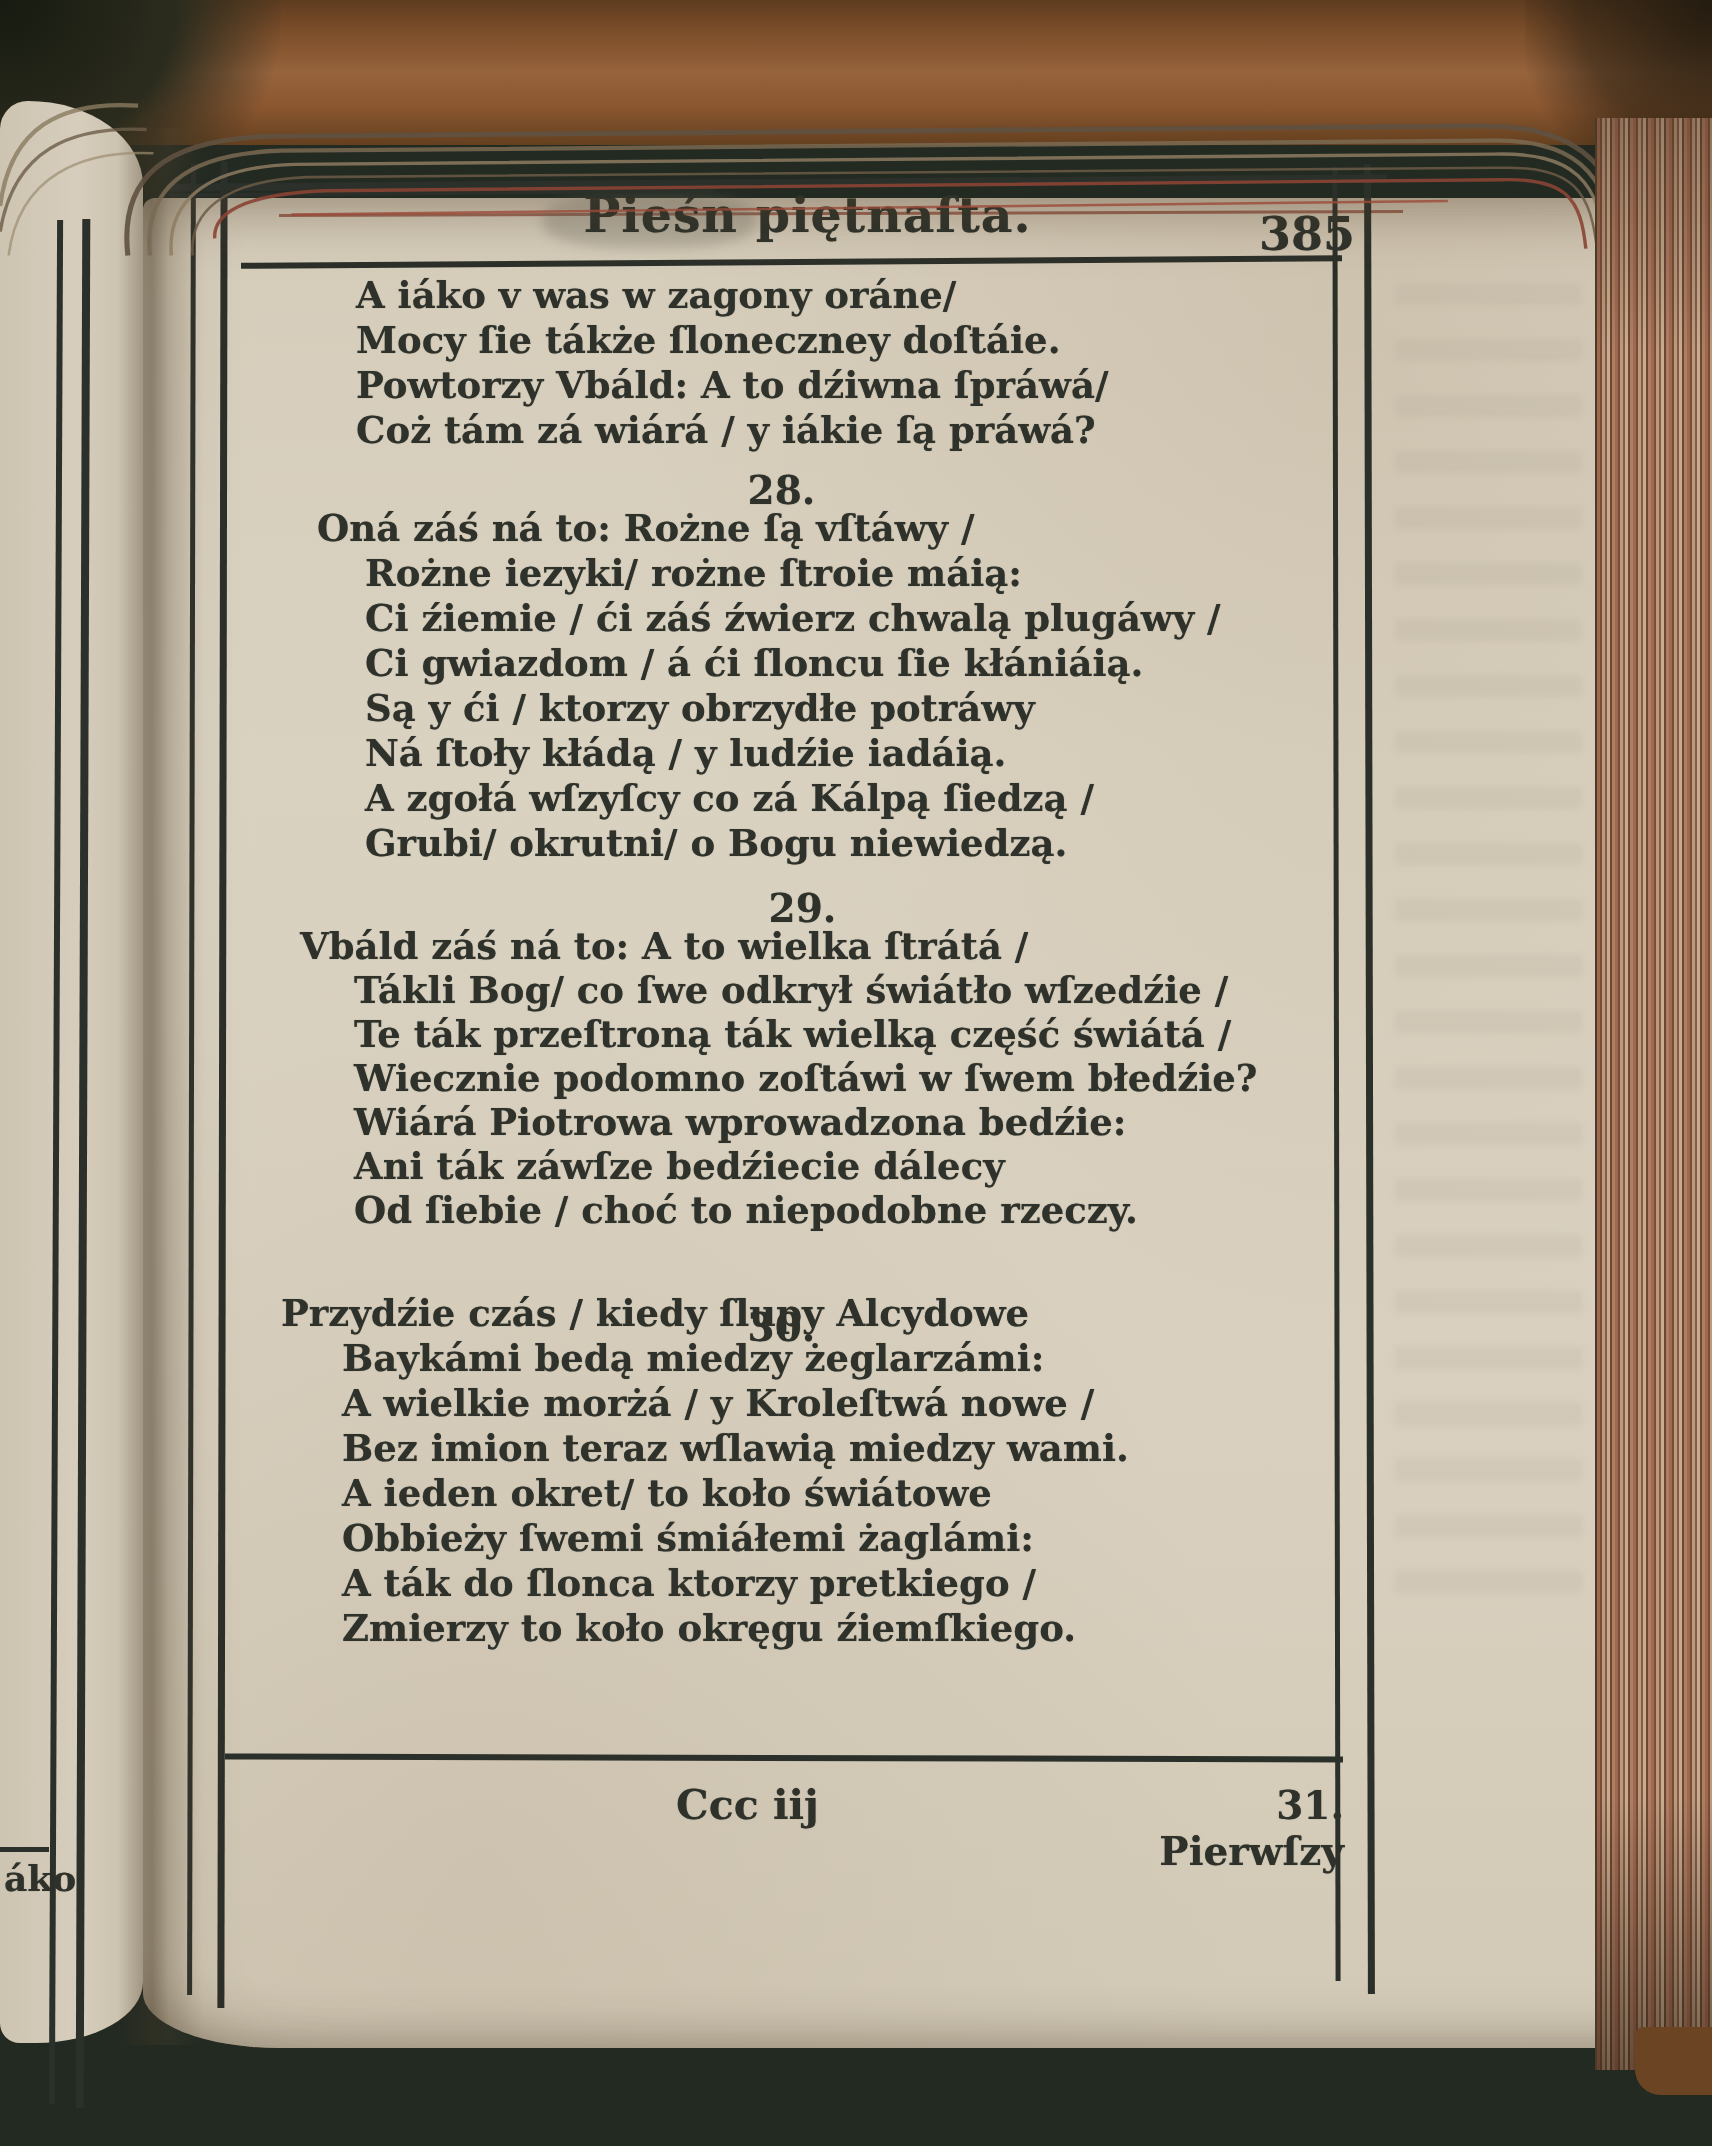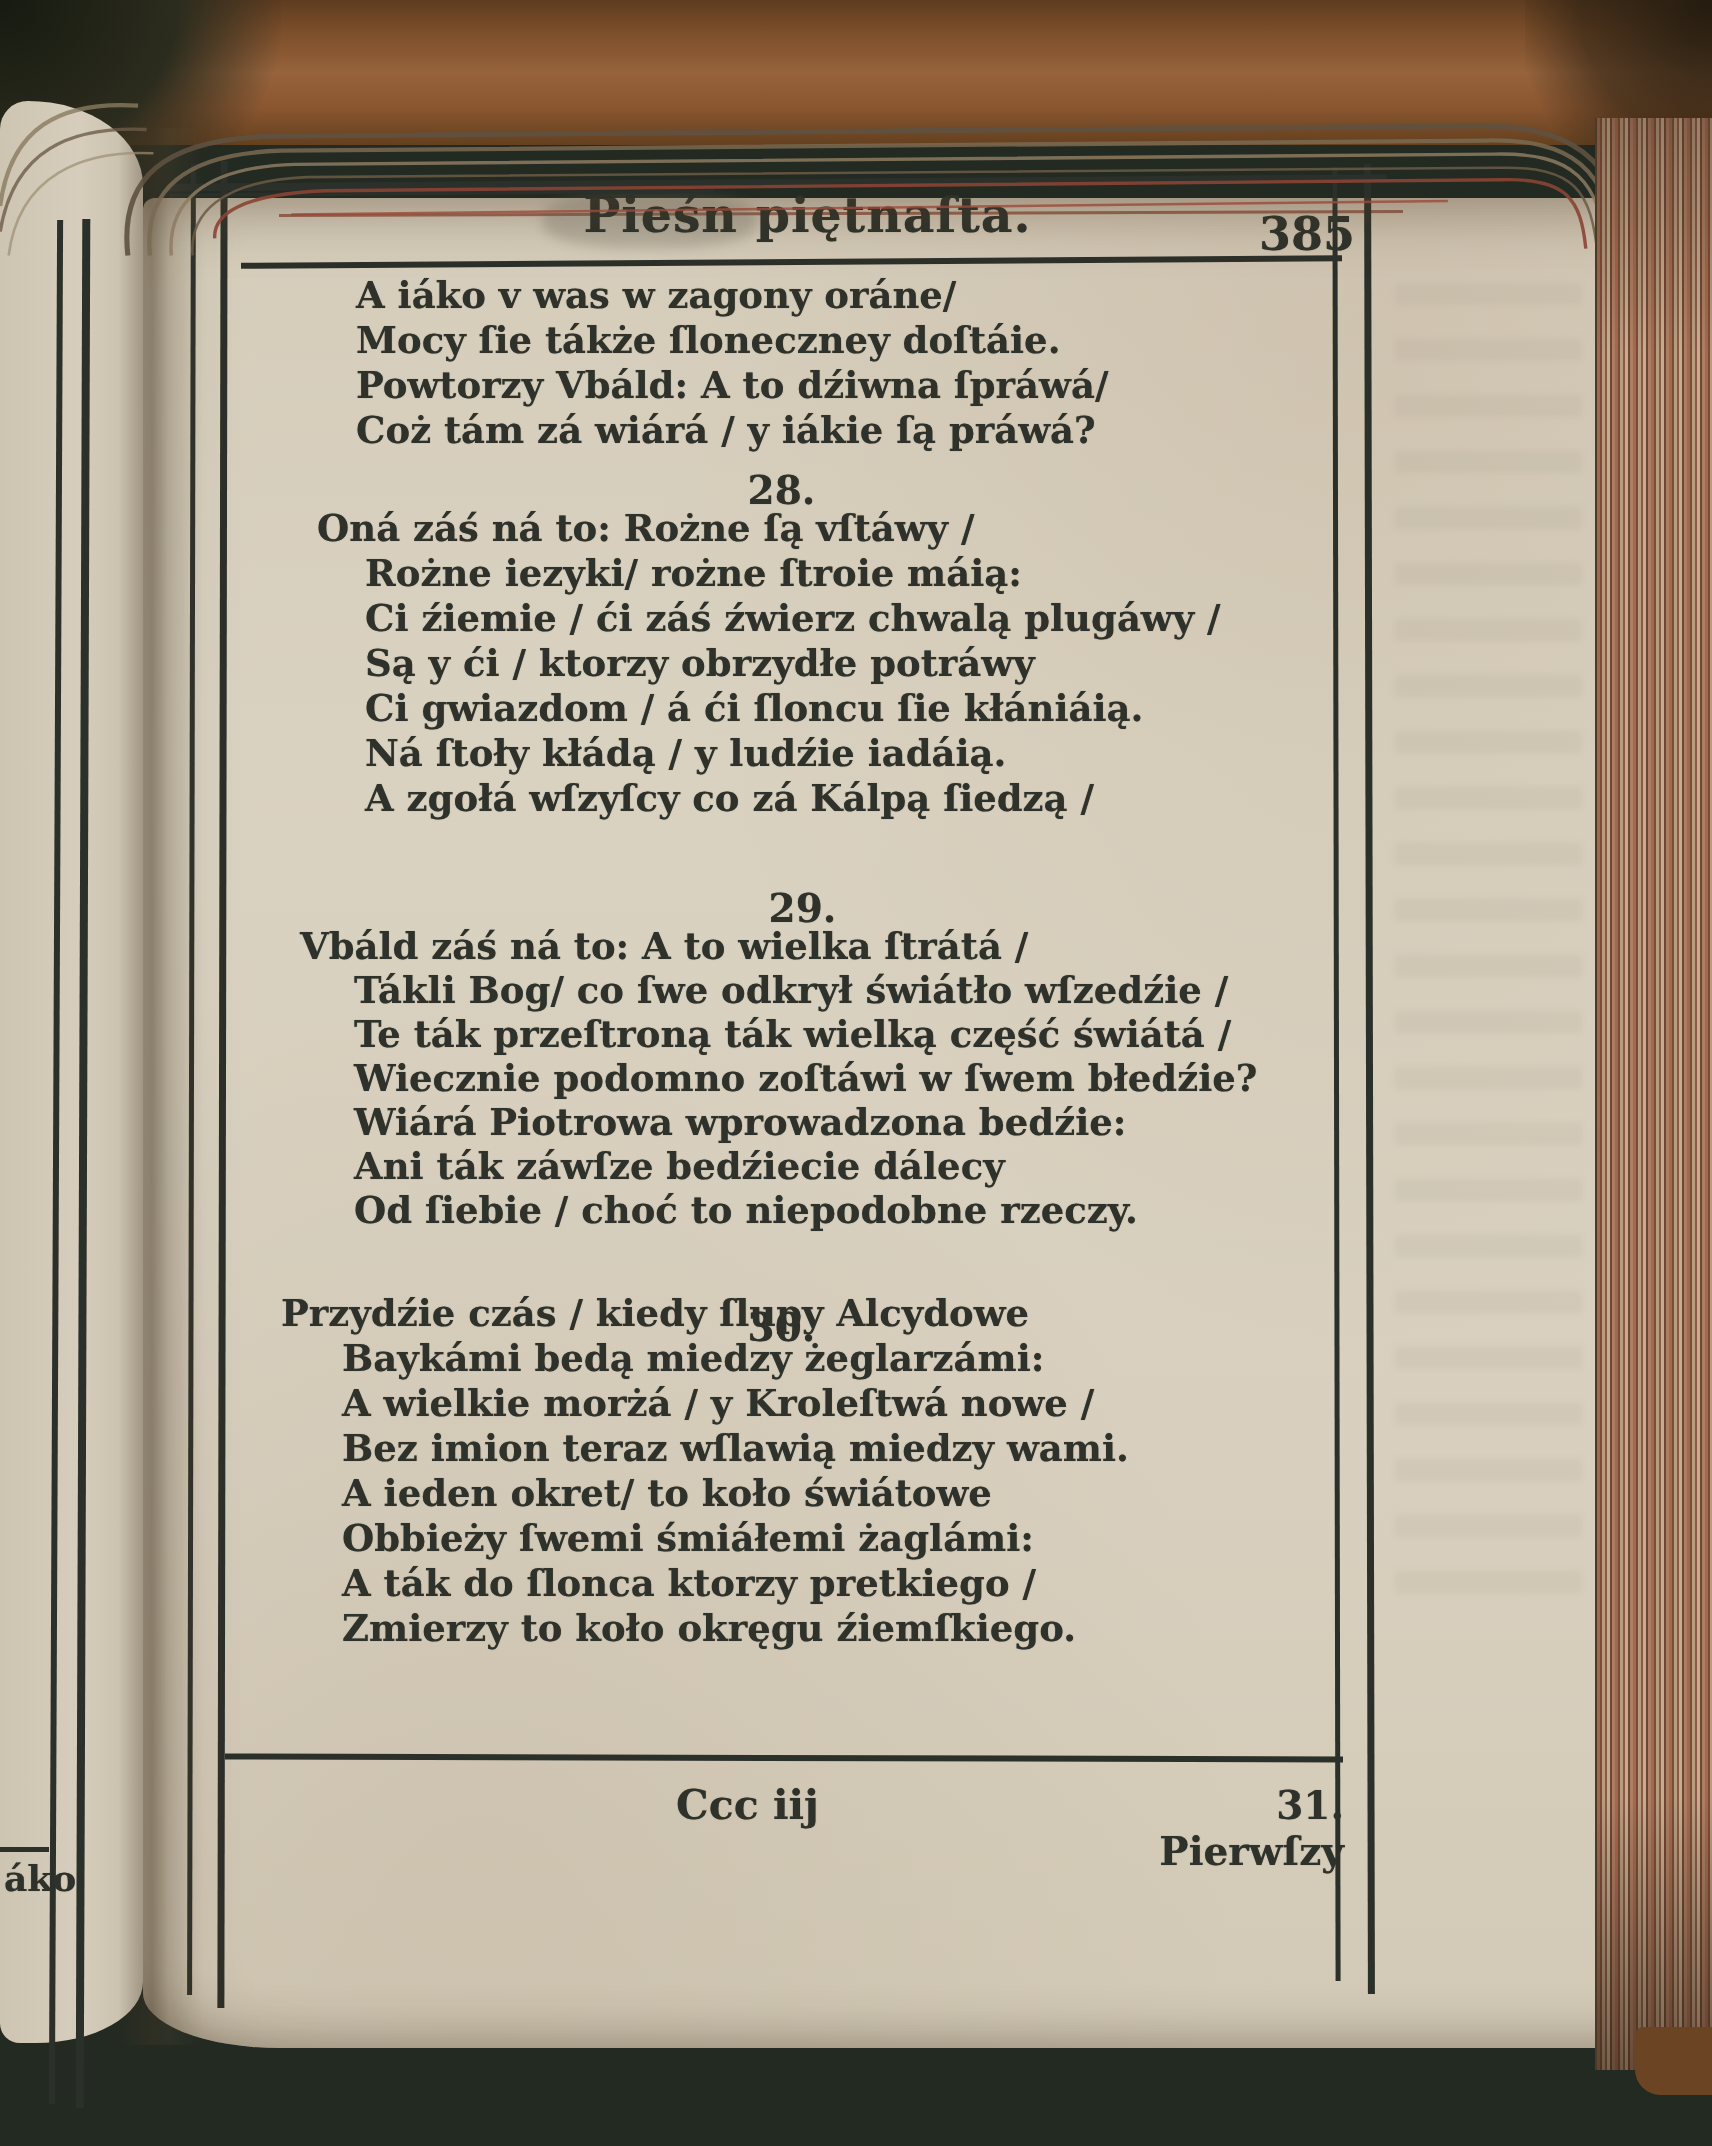--- a/index.html
+++ b/index.html
@@ -141,24 +141,25 @@
       <div class="ln">Mocy ſie tákże ſloneczney doſtáie.</div>
       <div class="ln">Powtorzy Vbáld: A to dźiwna ſpráwá/</div>
       <div class="ln">Coż tám zá wiárá / y iákie ſą práwá?</div>
     </div>
 
     <div class="num n28 ink">28.</div>
     <div class="stanza s28 ink">
       <div class="ln flush">Oná záś ná to: Rożne ſą vſtáwy /</div>
       <div class="ln">Rożne iezyki/ rożne ſtroie máią:</div>
       <div class="ln">Ci źiemie / ći záś źwierz chwalą plugáwy /</div>
+      <div class="ln">Ci gwiazdom / á ći ſloncu ſie kłániáią.</div>
       <div class="ln">Są y ći / ktorzy obrzydłe potráwy</div>
-      <div class="ln">Ci gwiazdom / á ći ſloncu ſie kłániáią.</div>
       <div class="ln">Ná ſtoły kłádą / y ludźie iadáią.</div>
       <div class="ln">A zgołá wſzyſcy co zá Kálpą ſiedzą /</div>
+      <div class="ln">Grubi/ okrutni/ o Bogu niewiedzą.</div>
     </div>
 
     <div class="num n29 ink">29.</div>
     <div class="stanza s29 ink">
       <div class="ln flush">Vbáld záś ná to: A to wielka ſtrátá /</div>
       <div class="ln">Tákli Bog/ co ſwe odkrył świátło wſzedźie /</div>
       <div class="ln">Te ták przeſtroną ták wielką część świátá /</div>
       <div class="ln">Wiecznie podomno zoſtáwi w ſwem błedźie?</div>
       <div class="ln">Wiárá Piotrowa wprowadzona bedźie:</div>
       <div class="ln">Ani ták záwſze bedźiecie dálecy</div>

